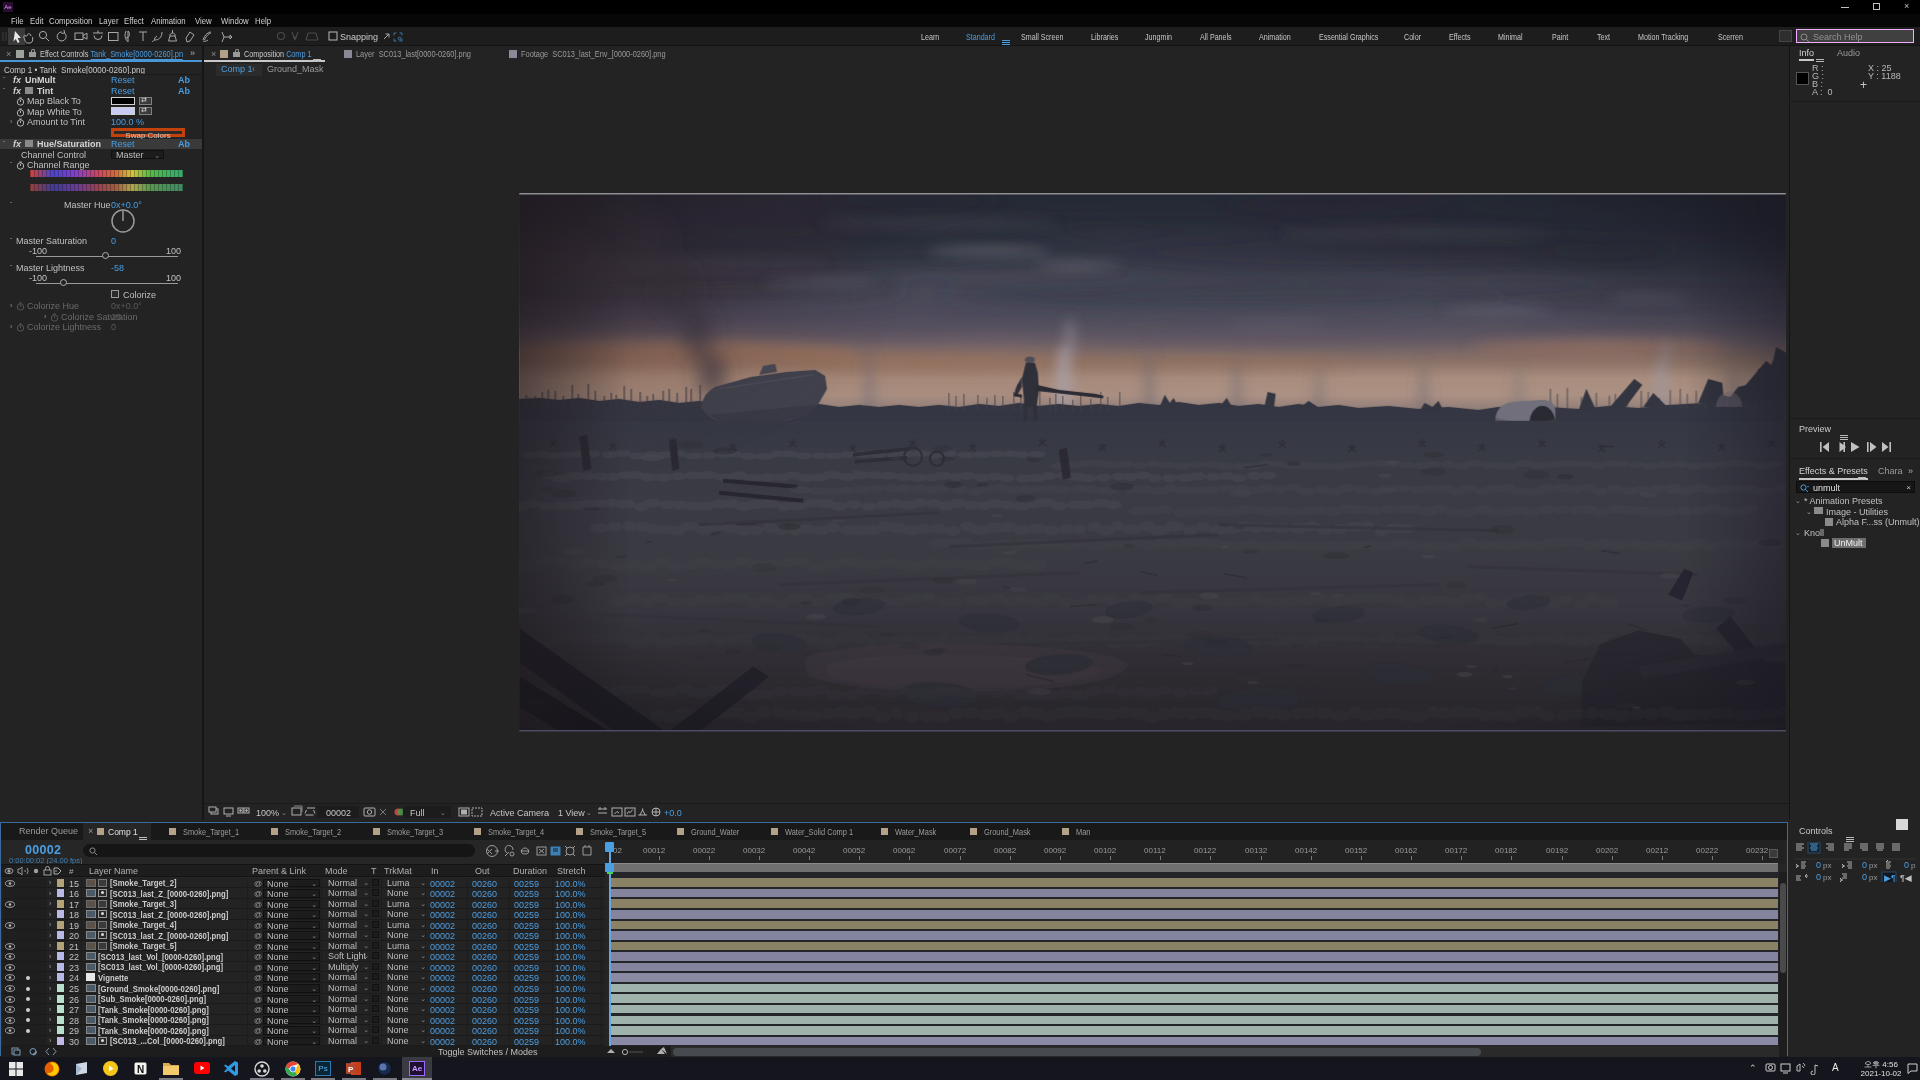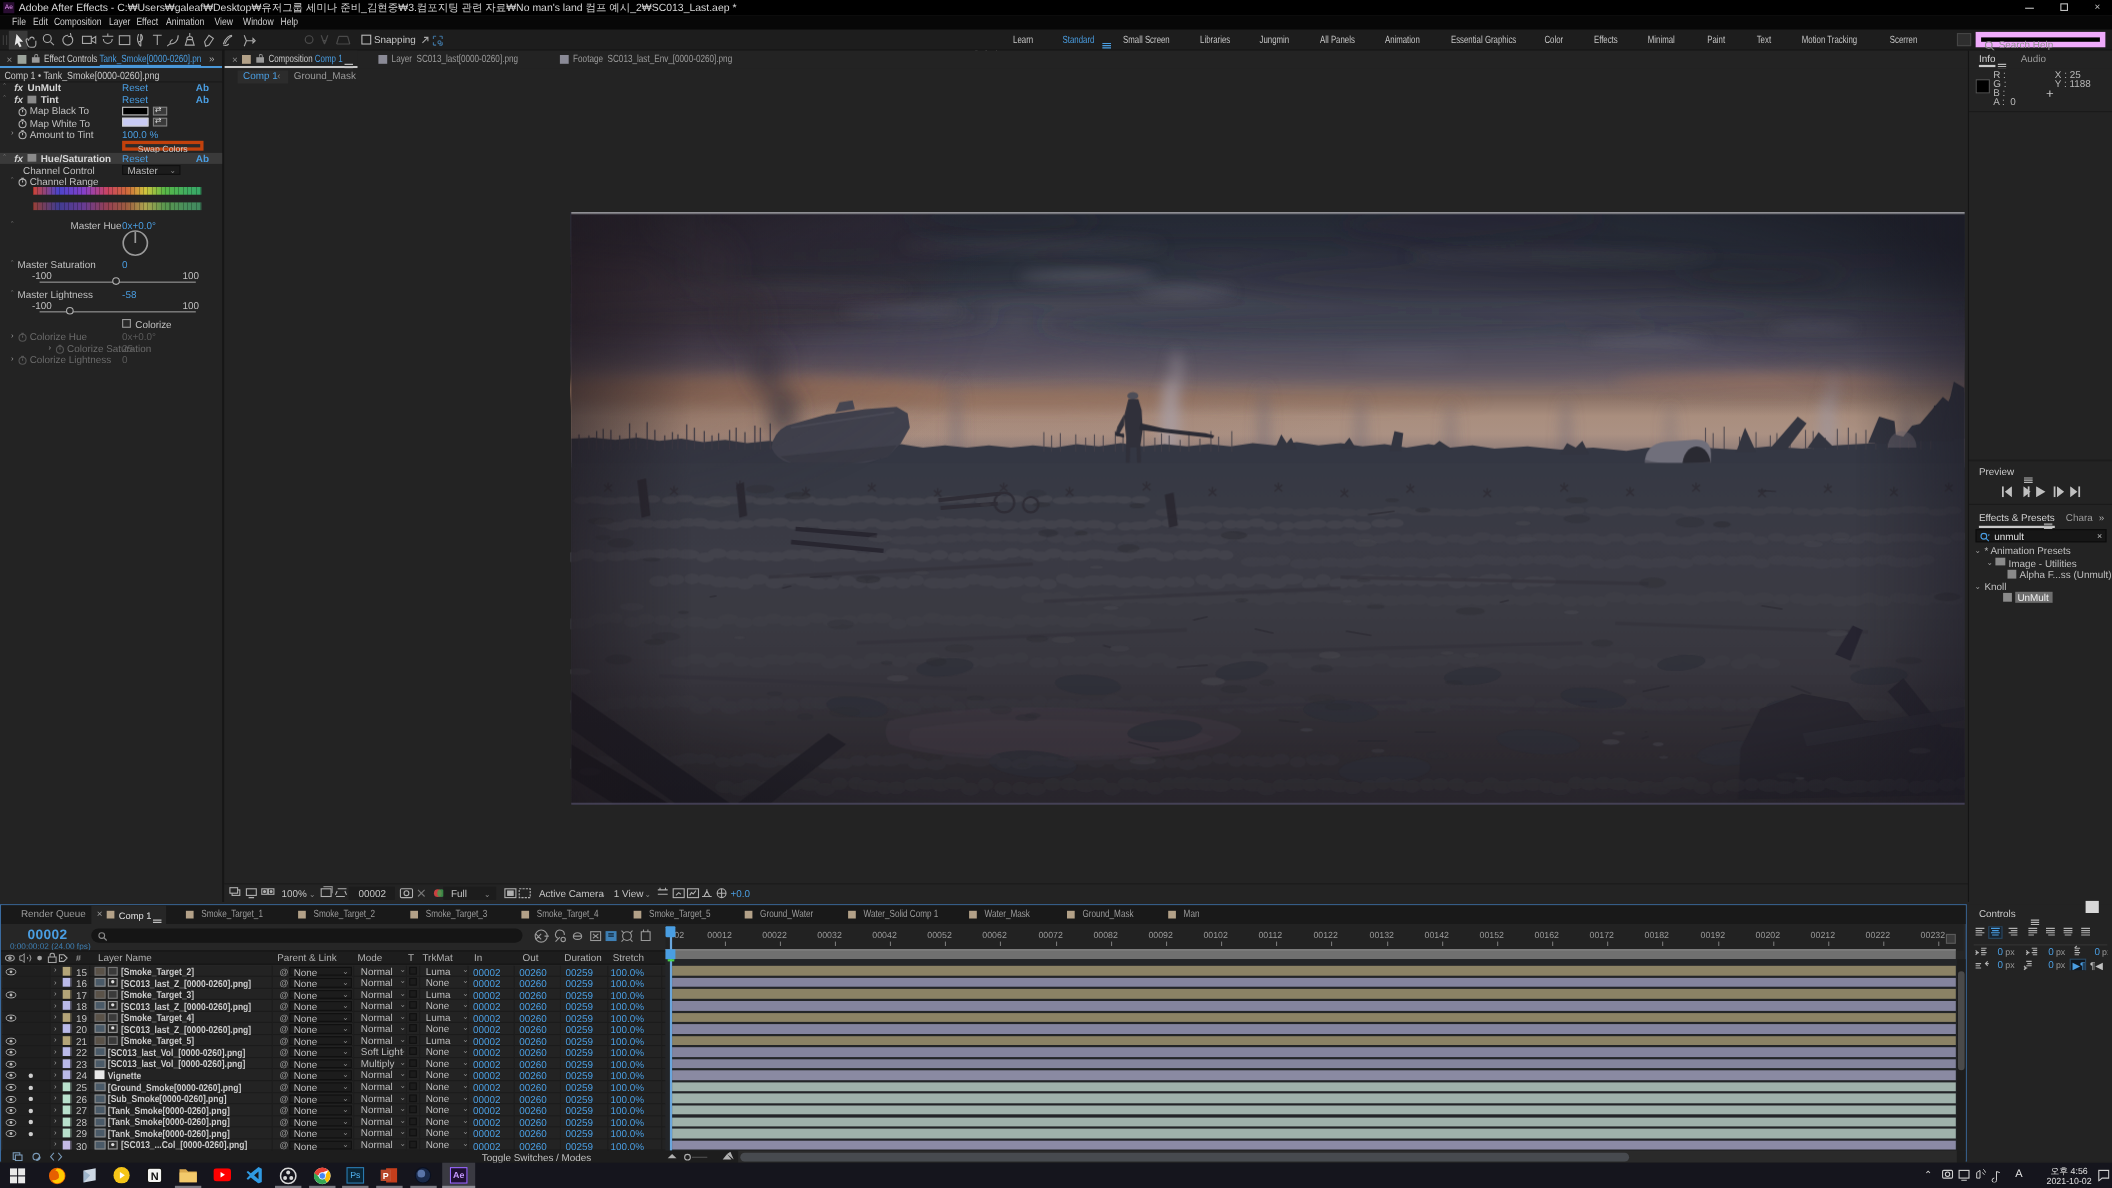--- a/index.html
+++ b/index.html
@@ -10,21 +10,20 @@
 .dim{color:#5a5a5a;}
 .ddl{background:#1c1c1c;border:1px solid #101010;color:#bdbdbd;font-size:9px;line-height:9px;}
 .carat{color:#8a8a8a;font-size:7px;}
 .cx{display:inline-block;transform:scaleX(.82);transform-origin:0 50%;white-space:nowrap;}
 </style></head><body>
 <div id="page">
 
 <div class="abs" style="left:0;top:0;width:1920px;height:14px;background:#000;"></div>
 <div class="abs" style="left:3px;top:2px;width:10px;height:10px;background:#2a0e33;color:#e391f1;
  font-size:6px;text-align:center;line-height:10px;">Ae</div>
-<div class="abs t11" style="left:17px;top:1px;font-size:9.5px;color:#d6d6d6;white-space:nowrap;">Adobe After Effects - C:₩Users₩galeaf₩Desktop₩유저그룹 세미나 준비_김현중₩3.컴포지팅 관련 자료₩No man's land 컴프 예시_2₩SC013_Last.aep *</div>
 
 <div class="abs" style="left:1841px;top:7px;width:8px;height:1px;background:#c0c0c0;"></div>
 <div class="abs" style="left:1873px;top:3px;width:7px;height:7px;border:1px solid #c0c0c0;"></div>
 <div class="abs" style="left:1904px;top:2px;color:#c0c0c0;font-size:9px;line-height:9px;">×</div>
 <div class="abs" style="left:0;top:14px;width:1920px;height:13px;background:#070707;"></div>
     <div class="abs" style="left:11px;top:15px;font-size:9.5px;color:#d0d0d0;"><span class="cx">File</span></div>
     <div class="abs" style="left:30px;top:15px;font-size:9.5px;color:#d0d0d0;"><span class="cx">Edit</span></div>
     <div class="abs" style="left:49px;top:15px;font-size:9.5px;color:#d0d0d0;"><span class="cx">Composition</span></div>
     <div class="abs" style="left:99px;top:15px;font-size:9.5px;color:#d0d0d0;"><span class="cx">Layer</span></div>
     <div class="abs" style="left:124px;top:15px;font-size:9.5px;color:#d0d0d0;"><span class="cx">Effect</span></div>
@@ -80,21 +79,21 @@
     <div class="abs" style="left:1498px;top:31px;font-size:9.5px;color:#c6c6c6;"><span class="cx" style="transform:scaleX(.75);">Minimal</span></div>
     <div class="abs" style="left:1552px;top:31px;font-size:9.5px;color:#c6c6c6;"><span class="cx" style="transform:scaleX(.75);">Paint</span></div>
     <div class="abs" style="left:1597px;top:31px;font-size:9.5px;color:#c6c6c6;"><span class="cx" style="transform:scaleX(.75);">Text</span></div>
     <div class="abs" style="left:1638px;top:31px;font-size:9.5px;color:#c6c6c6;"><span class="cx" style="transform:scaleX(.75);">Motion Tracking</span></div>
     <div class="abs" style="left:1718px;top:31px;font-size:9.5px;color:#c6c6c6;"><span class="cx" style="transform:scaleX(.75);">Scerren</span></div>
     <div class="abs" style="left:966px;top:31px;font-size:9.5px;color:#4a9ee2;"><span class="cx" style="transform:scaleX(.75);">Standard</span></div>
     <div class="abs" style="left:1002px;top:32px;"><svg width="8" height="7" viewBox="0 0 8 7">
         <path d="M0 1.5 h8 M0 3.5 h8 M0 5.5 h8" stroke="#4a9ee2" stroke-width="1"></path>
       </svg></div>
     <div class="abs" style="left:1779px;top:30px;width:13px;height:12px;background:#2e2e2e;border:1px solid #454545;"></div>
-<div class="abs" style="left:1796px;top:29px;width:118px;height:14px;background:#000000;border:5px solid #f0abfc;">
+<div class="abs" style="left:1796px;top:29px;width:118px;height:14px;background:#404040;border:1px solid #f0abfc;">
 <svg style="position:absolute;left:3px;top:2.5px;" width="10" height="10" viewBox="0 0 10 10">
         <circle cx="4" cy="4" r="3" fill="none" stroke="#8a8a8a"></circle>
         <path d="M6.2 6.2 L9 9" stroke="#8a8a8a"></path>
       </svg>
 <span style="position:absolute;left:16px;top:2px;font-size:9px;color:#909090;">Search Help</span>
     </div>
     <div class="abs" style="left:0;top:46px;width:1920px;height:16px;background:#181818;"></div>
     <div class="abs" style="left:0;top:46px;width:202px;height:16px;background:#232323;border-bottom:2px solid #4a97d8;">
 <span class="abs" style="left:6px;top:3px;color:#8a8a8a;font-size:9px;">×</span>
 <span class="abs" style="left:16px;top:4px;width:8px;height:8px;background:#9ba39b;"></span>

